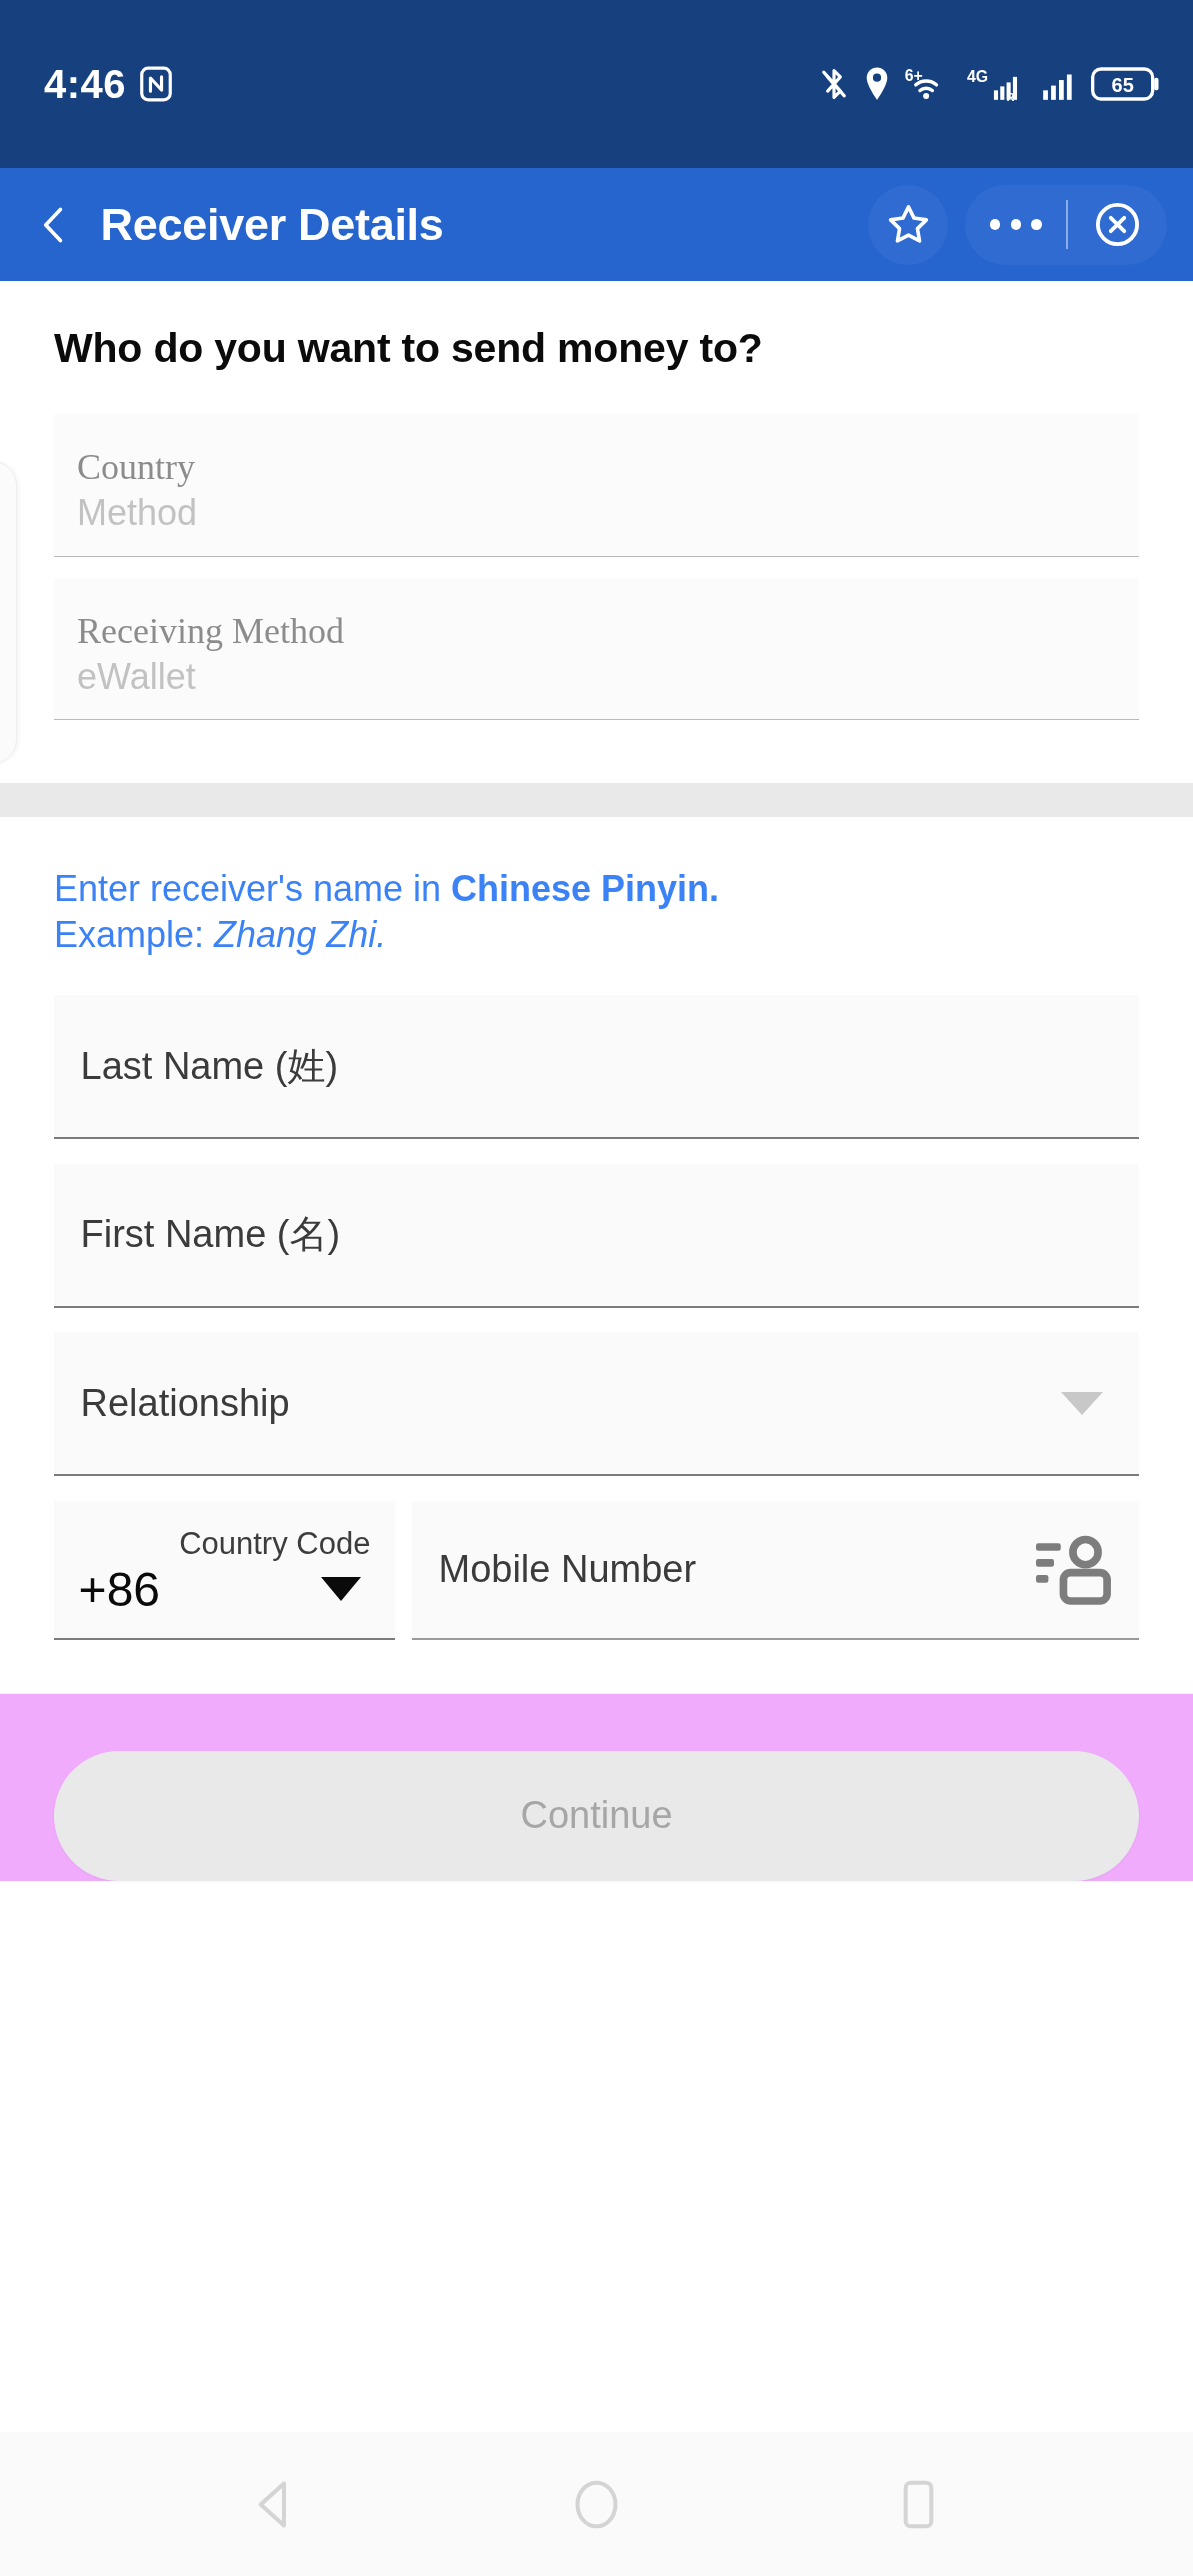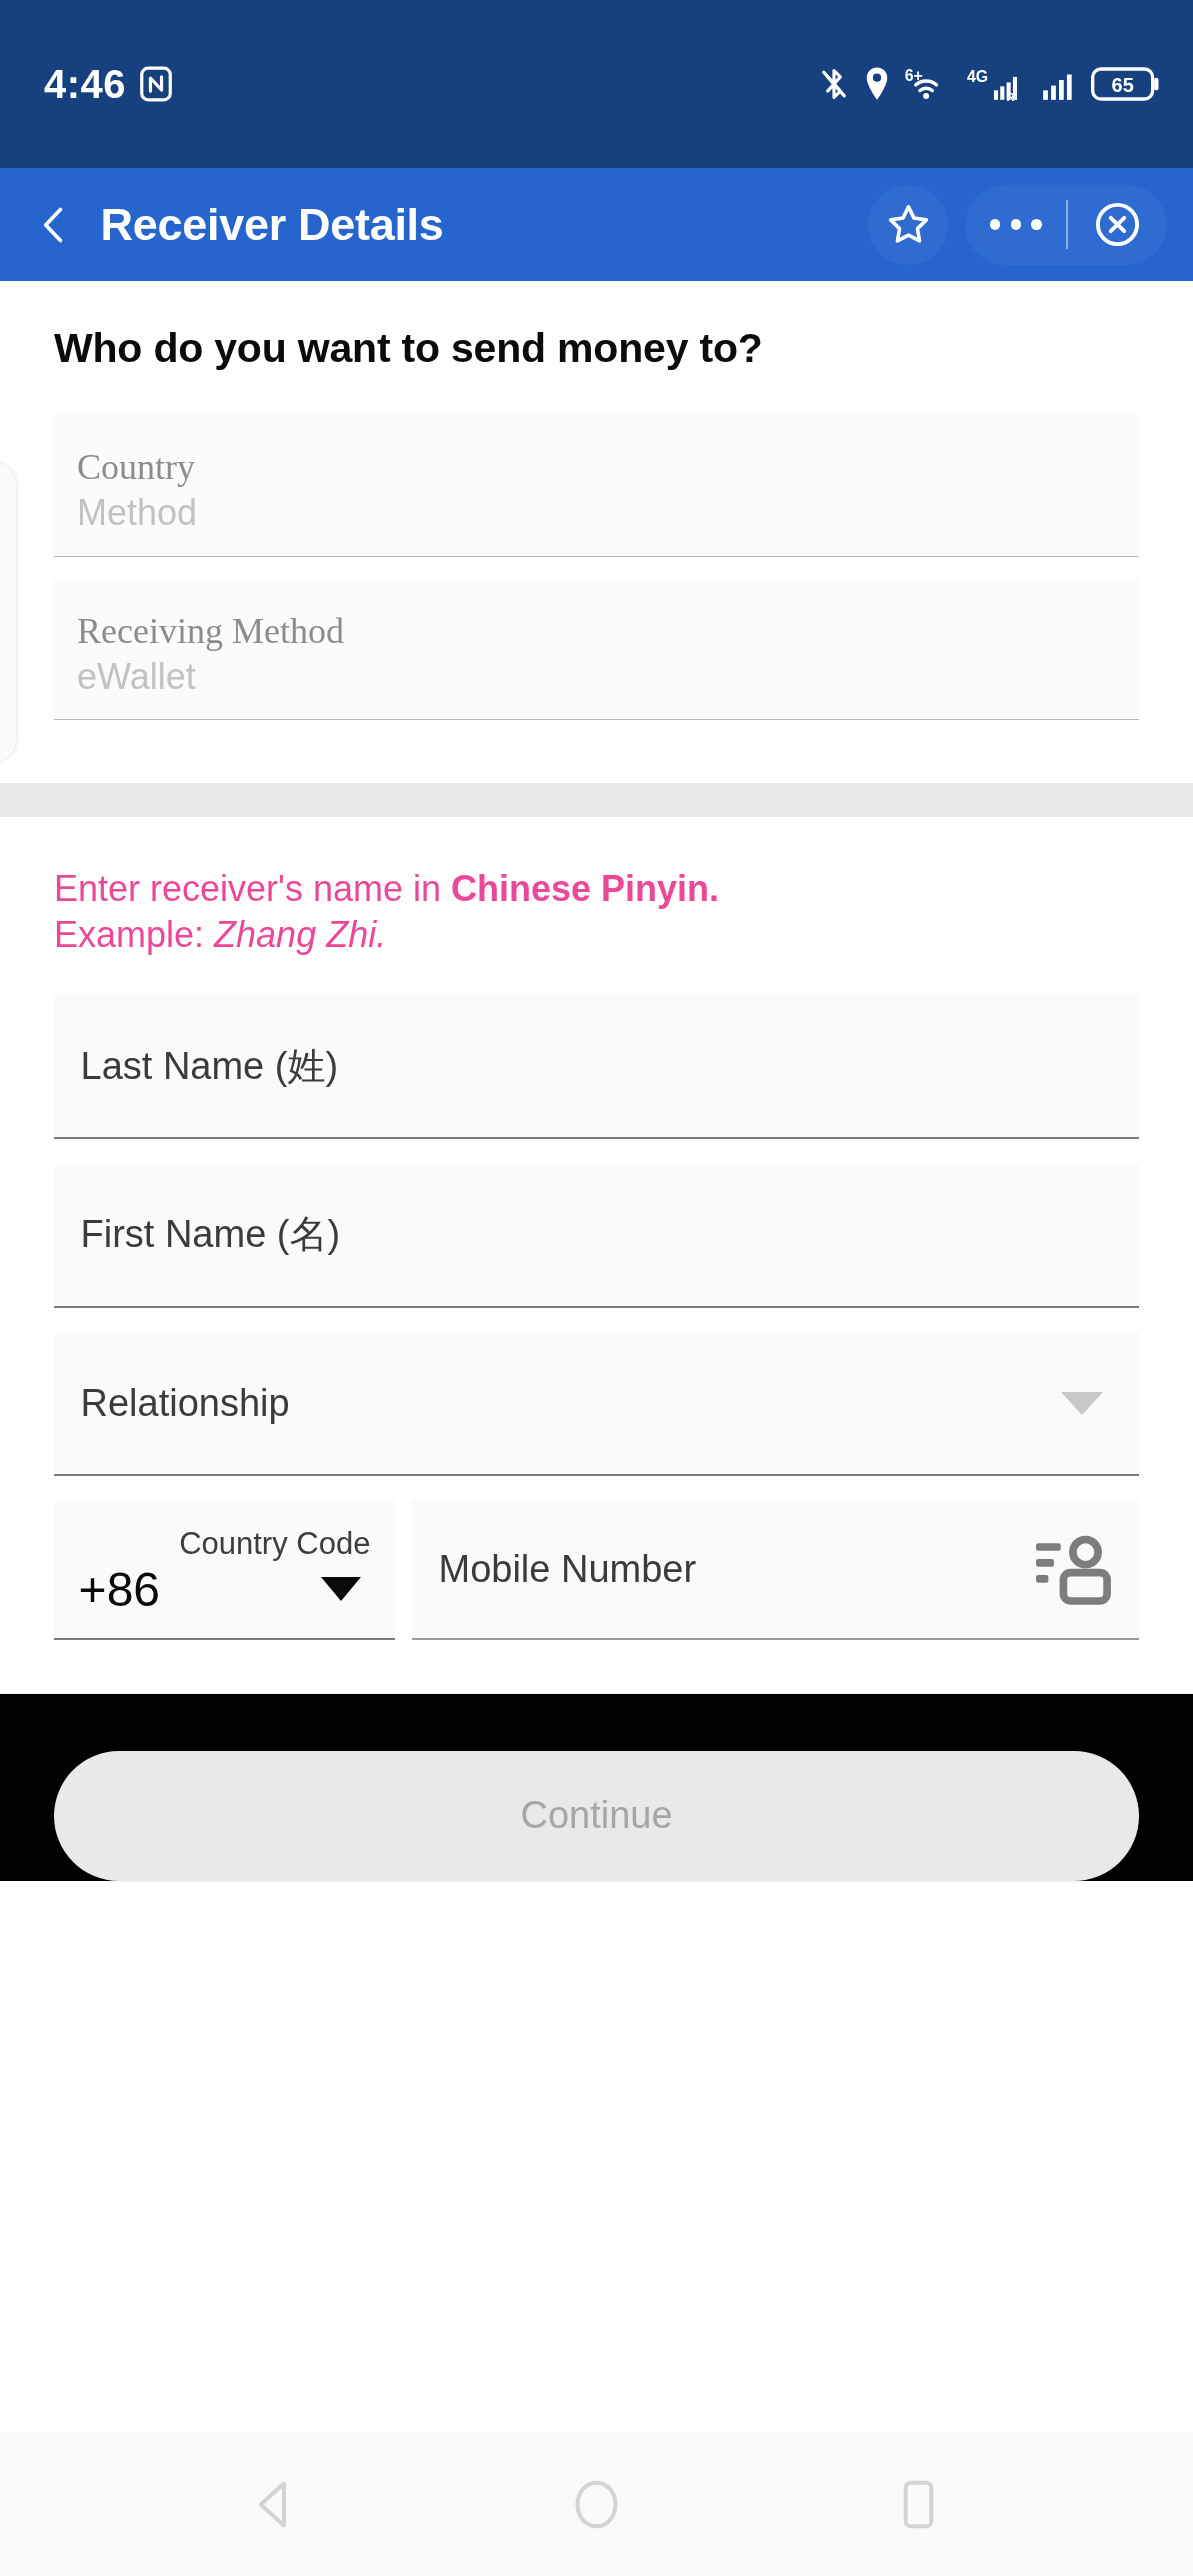--- a/index.html
+++ b/index.html
@@ -138,21 +138,21 @@
     line-height: 1.18;
     margin-top: 3.8px;
   }
 
   .gap-white { height: 63px; background: #ffffff; }
   .band-grey { height: 34px; background: #e9e9e9; }
 
   
   .hint {
     font-size: 36px;
-    color: #ec4899;
+    color: #3b82f6;
     line-height: 1.26;
     padding-top: 49px;
     padding-bottom: 38px;
   }
   .hint b { font-weight: 700; }
   .hint i { font-style: italic; }
 
   
   .in-field {
     background: #fafafa;
@@ -209,21 +209,21 @@
     background: #fafafa;
     border-bottom: 2.8px solid #9a9a9a;
     display: flex;
     align-items: center;
     padding: 0 28px 0 26.5px;
   }
   .mob-label { font-size: 38px; color: #3b3b3b; }
 
   
   .action-area {
-    background: #000000;
+    background: #f0abfc;
     border-top: 0.9px solid #f1f1f1;
     padding: 57px 54px 0 54px;
     margin-top: 53px;
   }
   .continue-btn {
     height: 130px;
     border-radius: 65px;
     background: #e9e9e9;
     display: flex;
     align-items: center;

